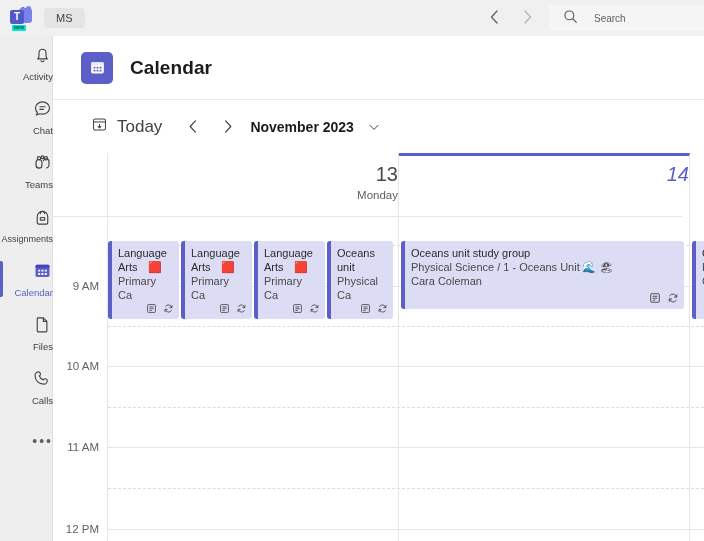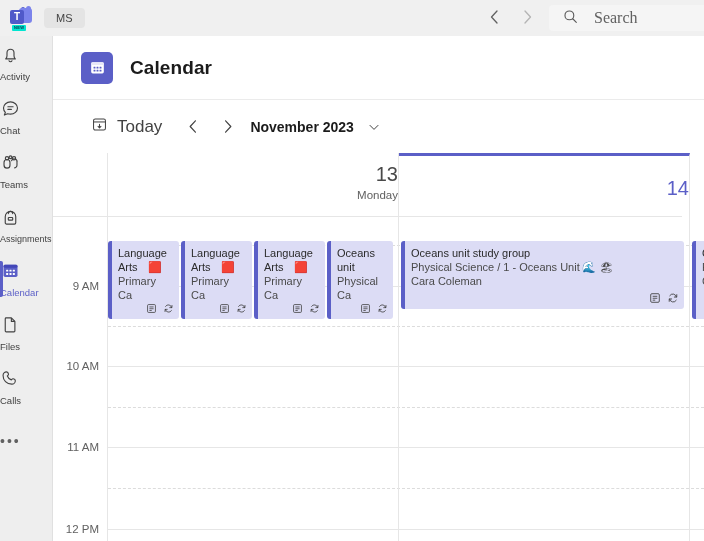--- a/index.html
+++ b/index.html
@@ -53,31 +53,31 @@
     position: absolute; left: 484px; top: 6px;
     display: flex; gap: 10px; align-items: center;
   }
   .tb-nav svg { display: block; }
   .searchbox {
     position: absolute; left: 549px; top: 5px;
     width: 260px; height: 26px;
     background: #f5f5f5; border-radius: 4px;
     display: flex; align-items: center; padding-left: 14px; gap: 16px;
   }
-  .search-ph { font-size: 16px; color: #616161; font-family: Liberation Serif, serif; }
+  .search-ph { font-size: 10px; color: #616161; }
 
   
   .rail {
     position: absolute; left: 0; top: 36px; width: 53px; height: 505px;
     background: #eeeeee;
     border-right: 1px solid #e0e0e0;
   }
   .rail-item {
     width: 53px; height: 54px;
-    display: flex; flex-direction: column; align-items: flex-start; justify-content: center;
+    display: flex; flex-direction: column; align-items: flex-end; justify-content: center;
     gap: 3px;
     color: #424242;
     position: relative;
   }
   .rail-item .rlabel { font-size: 9.5px; line-height: 1; white-space: nowrap; }
   .rail-item.active { color: #5b5fc7; }
   .rail-item.active .rlabel { color: #5b5fc7; }
   .rail-item.active::before {
     content: ""; position: absolute; left: 0; top: 9px;
     width: 3px; height: 36px; background: #5b5fc7; border-radius: 0 2px 2px 0;
@@ -140,21 +140,21 @@
   .gutter-head { position: absolute; left: 0; top: 0; width: 55px; height: 64px; border-right: 1px solid #e6e6e6; }
   .dayhead {
     position: absolute; top: 0; height: 64px;
     border-right: 1px solid #e6e6e6;
     padding-left: 16px; padding-top: 9px;
     color: #494949;
   }
   .dayhead .dnum { font-size: 20px; line-height: 24px; color: #494949; }
   .dayhead .dname { font-size: 11.5px; margin-top: 3px; color: #616161; }
   .dayhead.today .dnum, .dayhead.today .dname { color: #5b5fc7; }
-  .dayhead.today { border-top: 3px solid #5b5fc7; padding-top: 20px; }
+  .dayhead.today { border-top: 3px solid #5b5fc7; padding-top: 6px; font-style: italic; }
 
   .body-scroll {
     position: absolute; left: 0; top: 64px; width: 651px; height: 324px;
   }
   .gutter { position: absolute; left: 0; top: 0; width: 55px; height: 330px; border-right: 1px solid #e6e6e6; }
   .tlabel {
     position: absolute; right: 8px;
     font-size: 11.5px; color: #616161; transform: translateY(-50%);
   }
   .col {

